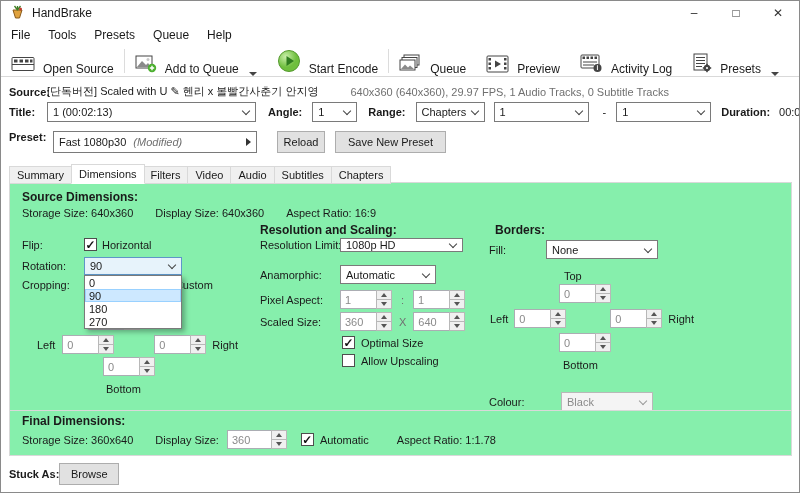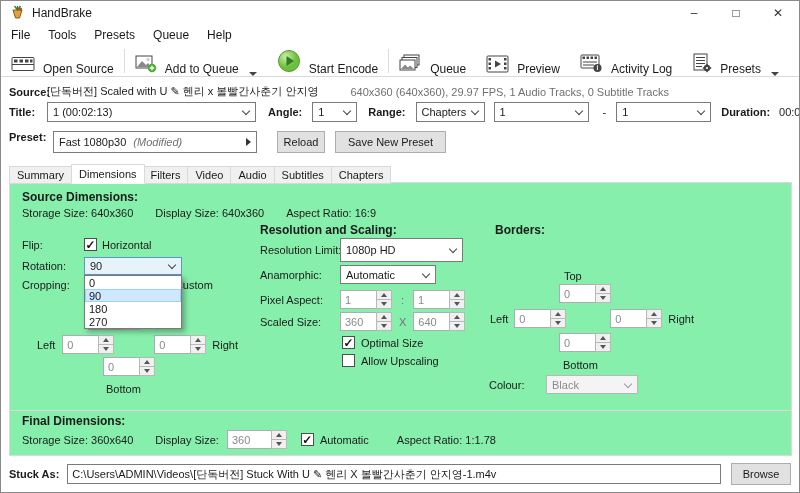--- a/index.html
+++ b/index.html
@@ -335,21 +335,21 @@
         <div class="list-item sel">90</div>
         <div class="list-item">180</div>
         <div class="list-item">270</div>
       </div>
     </div>
 
     <div class="col" style="left:250px;top:40px;width:228px;height:185px;">
       <div class="arow sec-h" style="top:0;left:0;">Resolution and Scaling:</div>
       <div class="arow" style="top:15px;left:0;">
         <span class="lbl" style="width:80px;">Resolution Limit:</span>
-        <div class="combo" style="width:123px;height:24px;gap:44px;">
+        <div class="combo" style="width:123px;height:14px;gap:44px;">
           <span>1080p HD</span>
             <span class="chev"></span>
         </div>
       </div>
       <div class="arow" style="top:42px;left:0;">
         <span class="lbl" style="width:80px;">Anamorphic:</span>
         <div class="combo" style="width:96px;height:19px;">
           <span>Automatic</span>
             <span class="chev"></span>
         </div>
@@ -395,20 +395,27 @@
         <span style="margin-left:6px;">Optimal Size</span>
       </div>
       <div class="arow" style="top:131px;left:82px;">
         <span class="checkbox"></span>
         <span style="margin-left:6px;">Allow Upscaling</span>
       </div>
     </div>
 
     <div class="col" style="left:479px;top:40px;width:230px;height:185px;">
       <div class="arow sec-h" style="top:0;left:0;margin-left:6px;">Borders:</div>
+      <div class="arow" style="top:17px;left:0;">
+        <span class="lbl" style="width:57px;">Fill:</span>
+        <div class="combo" style="width:112px;height:19px;">
+          <span>None</span>
+            <span class="chev"></span>
+        </div>
+      </div>
       <div class="arow" style="top:47px;left:75px;">Top</div>
       <div class="spinner" style="position:absolute;top:61px;left:70px;">
         <span class="spin-val">0</span>
         <span class="spin-btns">
             <span class="sb up"></span>
             <span class="sb dn"></span>
           </span>
       </div>
       <div class="arow" style="top:86px;left:1px;">
         <span>Left</span>
@@ -429,21 +436,21 @@
         <span style="margin-left:6px;">Right</span>
       </div>
       <div class="spinner" style="position:absolute;top:110px;left:70px;">
         <span class="spin-val">0</span>
         <span class="spin-btns">
             <span class="sb up"></span>
             <span class="sb dn"></span>
           </span>
       </div>
       <div class="arow" style="top:136px;left:74px;">Bottom</div>
-      <div class="arow" style="top:152px;left:0;">
+      <div class="arow" style="top:169px;left:0;gap:15px;">
         <span class="lbl" style="width:57px;">Colour:</span>
         <div class="combo disabled" style="width:92px;height:19px;">
           <span>Black</span>
             <span class="chev"></span>
         </div>
       </div>
     </div>
 
     <div class="divider"></div>
     <div class="arow sec-h" style="top:231px;left:12px;">Final Dimensions:</div>
@@ -458,17 +465,16 @@
           </span>
       </div>
       <span class="checkbox" style="margin-left:14px;">✓</span>
       <span style="margin-left:6px;">Automatic</span>
       <span style="margin-left:28px;">Aspect Ratio: 1:1.78</span>
     </div>
   </div>
 
   <div class="saveas-row">
     <span class="bold">Stuck As:</span>
-    <input class="saveas-input" value="C:\Users\ADMIN\Videos\[단독버전] Stuck With U ✎ 헨리 X 볼빨간사춘기 안지영-1.m4v" style="">
     <div class="btn" style="width:60px;flex:none;">Browse</div>
   </div>
 
 </div>
 
 </body></html>

